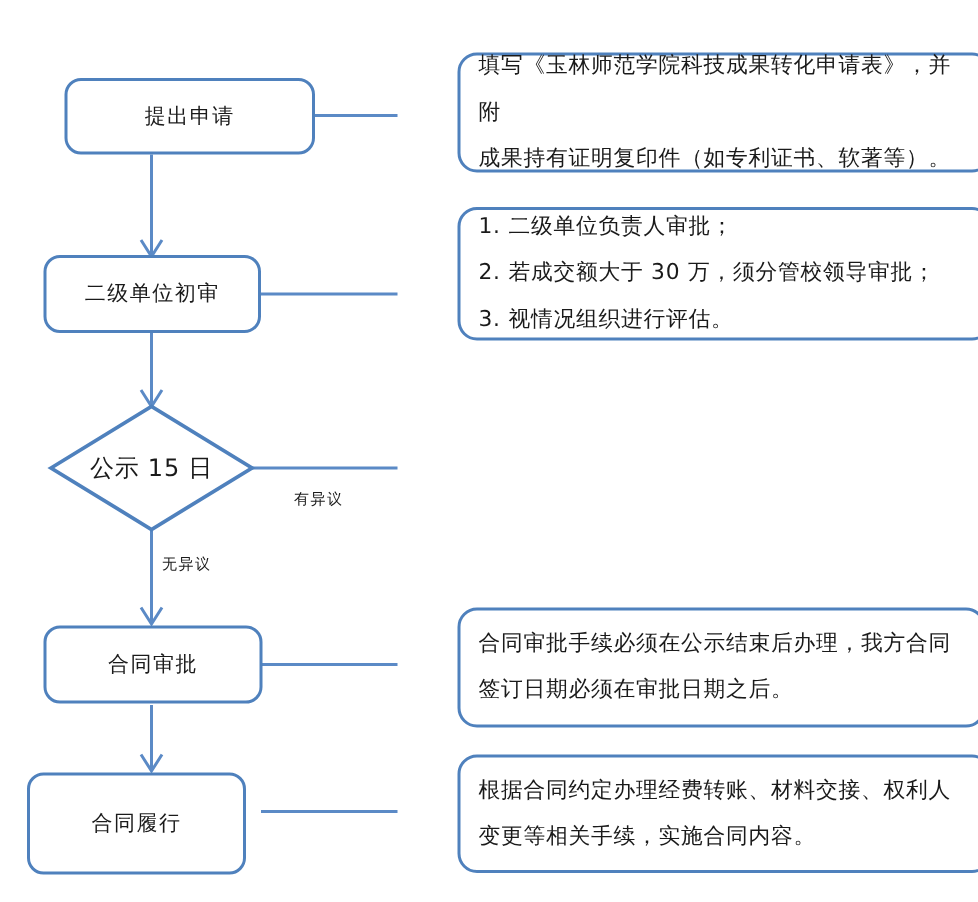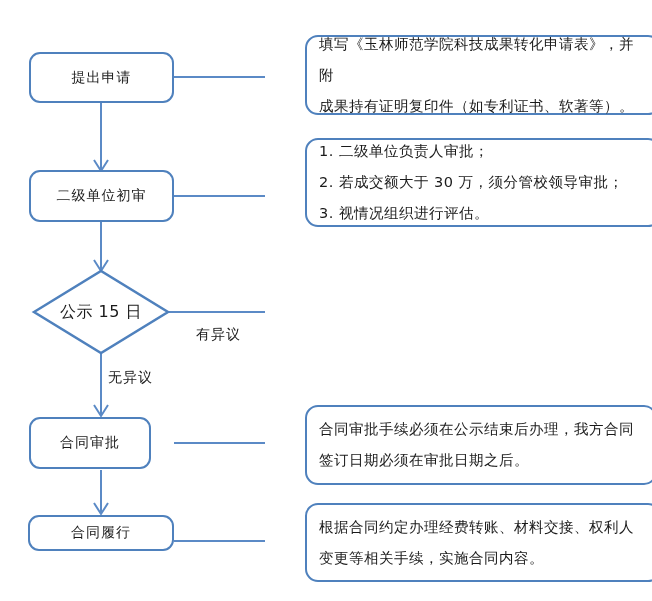--- a/index.html
+++ b/index.html
@@ -21,21 +21,21 @@
     padding:6px 12px;
     margin-left:40px;
   }
   .note span{
     white-space:pre-line;font-size:14.5px;line-height:31px;letter-spacing:0.5px;
   }
   .dlabel{
     position:absolute;font-size:16px;letter-spacing:0.5px;
     display:flex;align-items:center;justify-content:center;
   }
-  .branch{position:absolute;font-size:14px;letter-spacing:1px;}
+  .branch{position:absolute;font-size:10px;letter-spacing:1px;}
 </style>
 </head>
 <body>
 
 <div class="canvas">
 
   <svg class="wires" width="652" height="601" viewBox="0 0 652 601">
 
     <g stroke="#5b8ac6" stroke-width="2" fill="none">
       <line x1="101" y1="103" x2="101" y2="170"></line>
@@ -50,37 +50,37 @@
       <line x1="173" y1="77" x2="265" y2="77"></line>
       <line x1="173" y1="196" x2="265" y2="196"></line>
       <line x1="168" y1="312" x2="265" y2="312"></line>
       <line x1="174" y1="443" x2="265" y2="443"></line>
       <line x1="174" y1="541" x2="265" y2="541"></line>
     </g>
 
     <polygon points="34,312 101,271 168,312 101,353" fill="#ffffff" stroke="#4f81bd" stroke-width="2.5"></polygon>
   </svg>
 
-  <div class="pbox" style="left:29px;top:52px;width:145px;height:51px">
+  <div class="pbox" style="left:43px;top:52px;width:167px;height:51px">
     <span>提出申请</span>
   </div>
 
   <div class="pbox" style="left:29px;top:170px;width:145px;height:52px">
     <span>二级单位初审</span>
   </div>
 
   <div class="dlabel" style="left:46px;top:298px;width:110px;height:28px">
     <span>公示 15 日</span>
   </div>
 
-  <div class="pbox" style="left:29px;top:417px;width:122px;height:52px">
+  <div class="pbox" style="left:29px;top:417px;width:146px;height:52px">
     <span>合同审批</span>
   </div>
 
-  <div class="pbox" style="left:28px;top:515px;width:146px;height:36px">
+  <div class="pbox" style="left:18px;top:515px;width:146px;height:68px">
     <span>合同履行</span>
   </div>
 
   <div class="branch" style="left:196px;top:326px">有异议</div>
   <div class="branch" style="left:108px;top:369px">无异议</div>
 
   <div class="note" style="left:265px;top:35px;width:356px;height:80px">
     <span>填写《玉林师范学院科技成果转化申请表》，并附
 成果持有证明复印件（如专利证书、软著等）。</span>
   </div>

